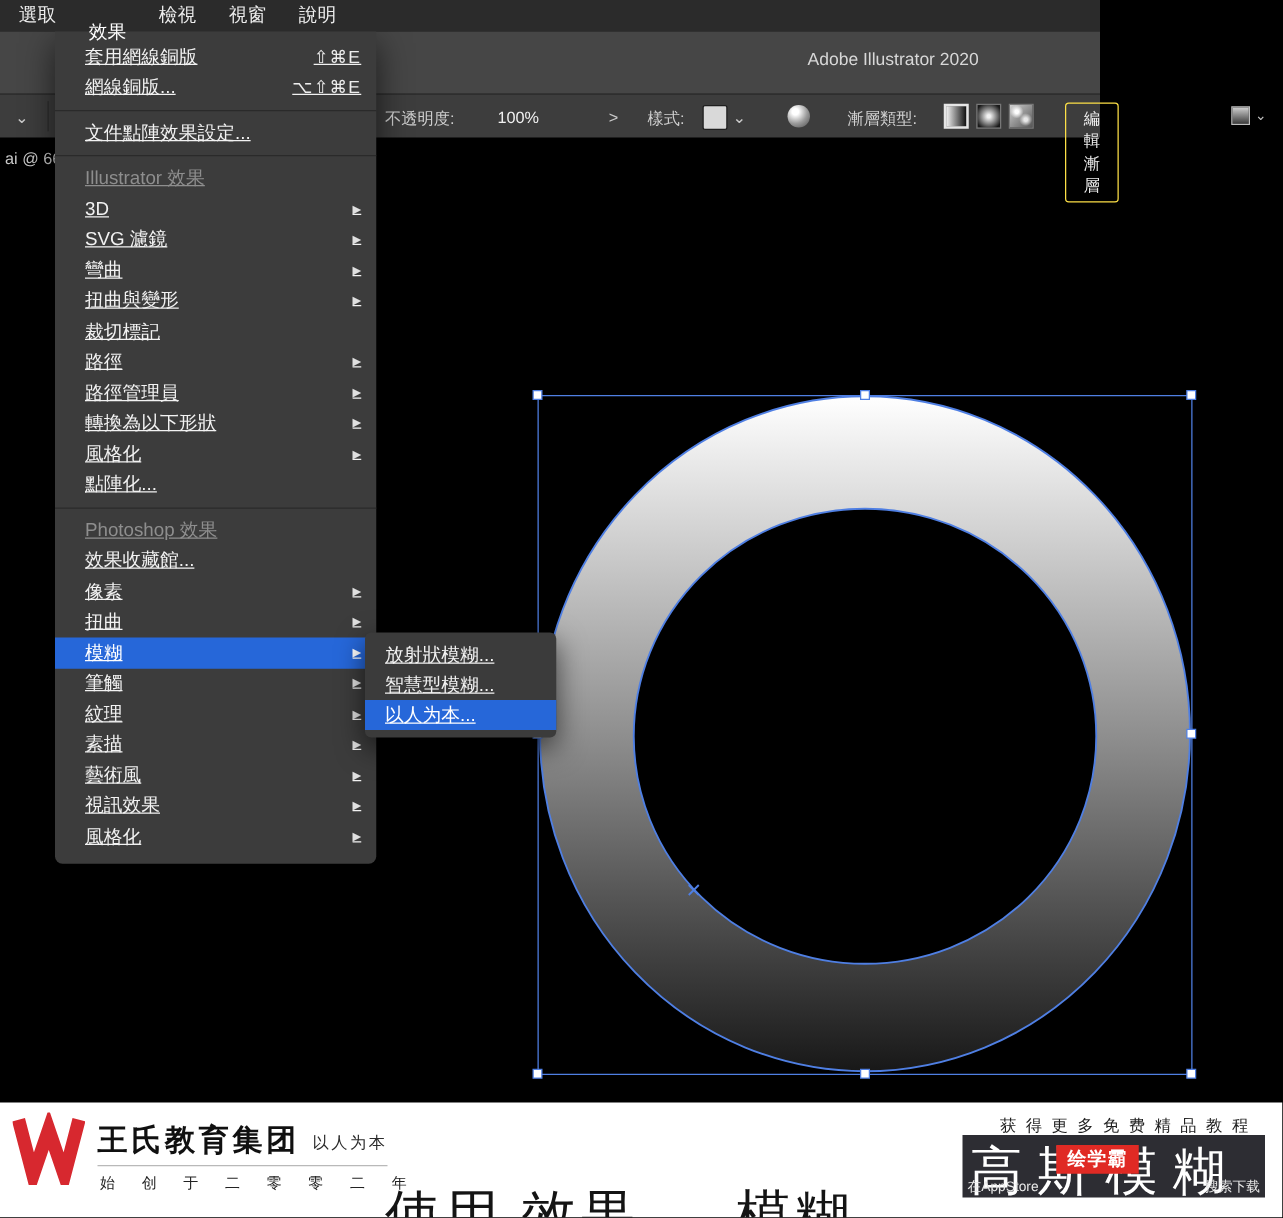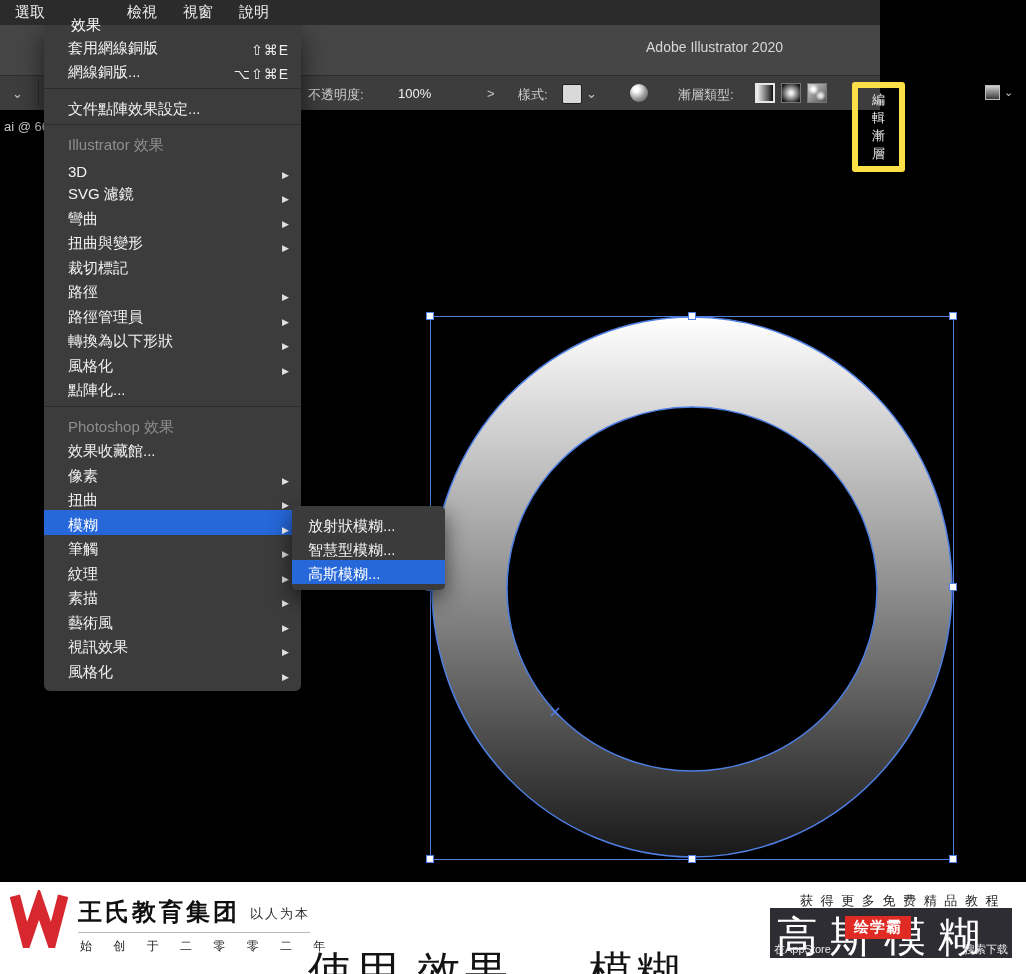--- a/index.html
+++ b/index.html
@@ -30,39 +30,39 @@
   .cb-sep{top:5px;bottom:5px;width:1px;background:#2c2c2c;}
   .cb-swatch{top:8px;width:18px;height:18px;background:#d9d9d9;border-radius:2px;border:1px solid #1f1f1f;}
   .cb-sphere{top:8px;width:18px;height:18px;border-radius:50%;
     background:radial-gradient(circle at 35% 30%,#ffffff 15%,#9a9a9a 55%,#4a4a4a 100%);}
   .grad-btns{top:7px;display:flex;gap:6px;}
   .grad-btn{width:20px;height:20px;box-sizing:border-box;border:1px solid #777;}
   .grad-btn.linear{background:linear-gradient(to right,#f4f4f4,#101010);border:2px solid #e6e6e6;}
   .grad-btn.radial{background:radial-gradient(circle,#f2f2f2 10%,#1a1a1a 85%);}
   .grad-btn.freeform{background:radial-gradient(circle at 30% 30%,#fdfdfd 8%,rgba(0,0,0,0) 30%),
     radial-gradient(circle at 70% 65%,#e8e8e8 8%,rgba(0,0,0,0) 30%),linear-gradient(135deg,#cfcfcf,#555);}
-  .cb-btn{top:6px;border:6px solid #fde047;border-radius:3px;color:#ececec;font-size:13px;
+  .cb-btn{top:6px;border:1px solid #fde047;border-radius:3px;color:#ececec;font-size:13px;
     padding:3px 14px;background:transparent;}
   .cb-panel-icon{top:9px;display:flex;align-items:center;gap:4px;color:#c9c9c9;font-size:11px;}
   .cb-panel-icon .sq{width:13px;height:13px;border:1px solid #bdbdbd;
     background:linear-gradient(to bottom,#cfcfcf,#3a3a3a);}
 
   
   .doc-tab{position:absolute;top:119px;left:4px;color:#c9c9c9;font-size:13px;z-index:2;}
 
   
   .canvas{position:absolute;top:110px;left:0;width:1026px;height:772px;background:#000;}
   .canvas svg{position:absolute;inset:0;}
 
   
   .menu-panel{position:absolute;top:25px;left:44px;width:257px;box-sizing:border-box;
     background:#3c3c3c;border-radius:0 0 6px 6px;padding:8px 0 9px;
     box-shadow:0 10px 26px rgba(0,0,0,.6);z-index:60;}
-  .menu-row{height:24.5px;display:flex;align-items:flex-end;font-size:15px;color:#f2f2f2;
-    padding:0 12px 0 24px;cursor:default;}
+  .menu-row{height:24.5px;display:flex;align-items:center;font-size:15px;color:#f2f2f2;
+    padding:0 12px 0 24px;cursor:default;text-decoration:underline;}
   .menu-row .shortcut{margin-left:auto;color:#ededed;font-size:14px;letter-spacing:1px;}
   .menu-row .arrow{margin-left:auto;color:#e0e0e0;font-size:9px;}
   .menu-row.header{color:#8e8e8e;}
   .menu-row.hl{background:#2667d9;color:#fff;}
   .menu-row.hl .arrow{color:#fff;}
   .menu-sep{height:1px;background:#2a2a2a;margin:5.5px 0;}
 
   
   .submenu{position:absolute;top:606px;left:292px;width:153px;box-sizing:border-box;
     background:#3b3b3b;border-radius:5px;padding:6px 0;
@@ -262,21 +262,21 @@
     </div>
 
   <div class="submenu" style="top:506px;">
       <div class="menu-row">
         <span>放射狀模糊...</span>
       </div>
       <div class="menu-row">
         <span>智慧型模糊...</span>
       </div>
       <div class="menu-row hl">
-        <span>高斯模糊...</span>
+        <span>以人为本...</span>
       </div>
     </div>
 
   <div class="footer">
     <svg class="abs logo" viewBox="0 0 60 56">
       <polyline points="5,4 17,50 30,12 43,50 55,4" fill="none" stroke="#d7282f" stroke-width="11"></polyline>
     </svg>
     <div class="abs brand-name">王氏教育集团</div>
     <div class="abs brand-slogan">以人为本</div>
     <div class="abs brand-rule"></div>

